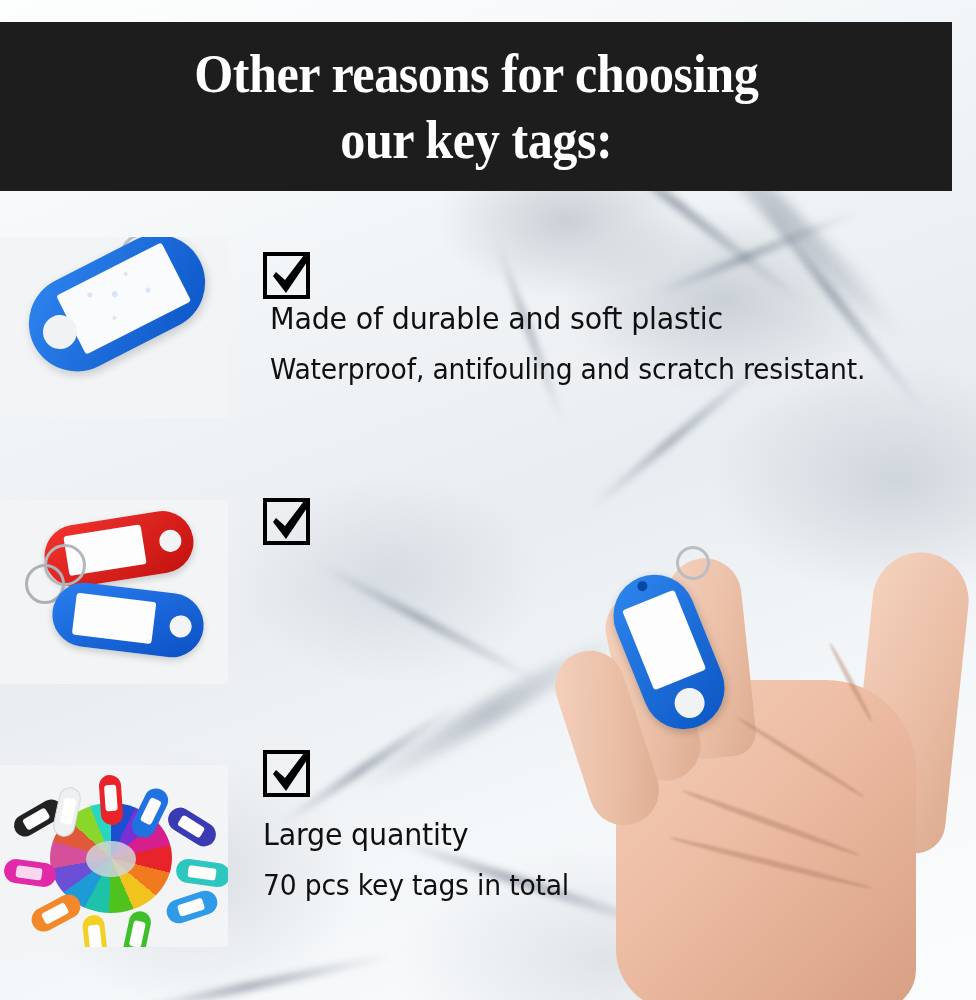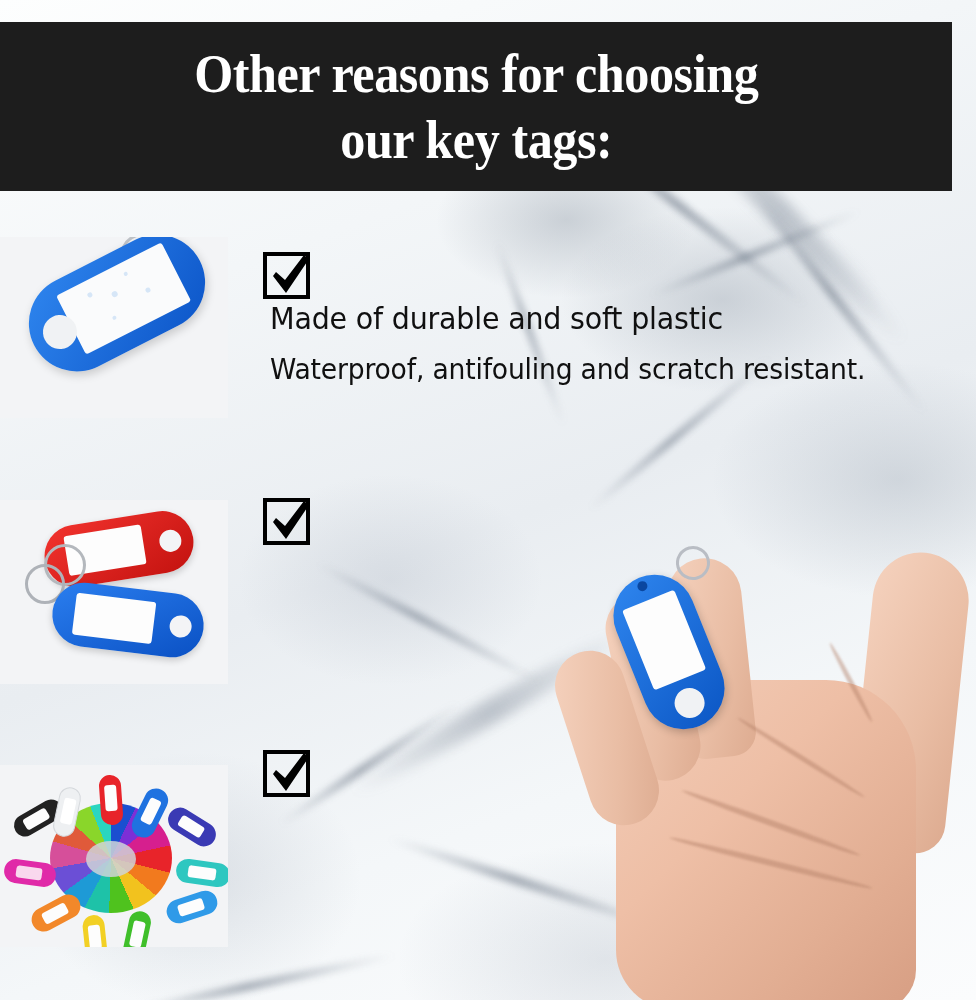--- a/index.html
+++ b/index.html
@@ -273,14 +273,18 @@
     </span>
   </div>
 
   <div class="check" style="left:263px; top:750px;">
     <span>
       <svg width="48" height="50" viewBox="0 0 48 50">
           <path d="M7 25 L10 21 L19 29 L38 4 L43 8 L20 42 Z" fill="#000"></path>
         </svg>
     </span>
   </div>
+  <div class="feat" style="left:263px; top:816px;">
+    <div class="l1">Large quantity</div>
+    <div class="l2" style="margin-top:14px;">70 pcs key tags in total</div>
+  </div>
 
 </div>
 
 </body></html>

